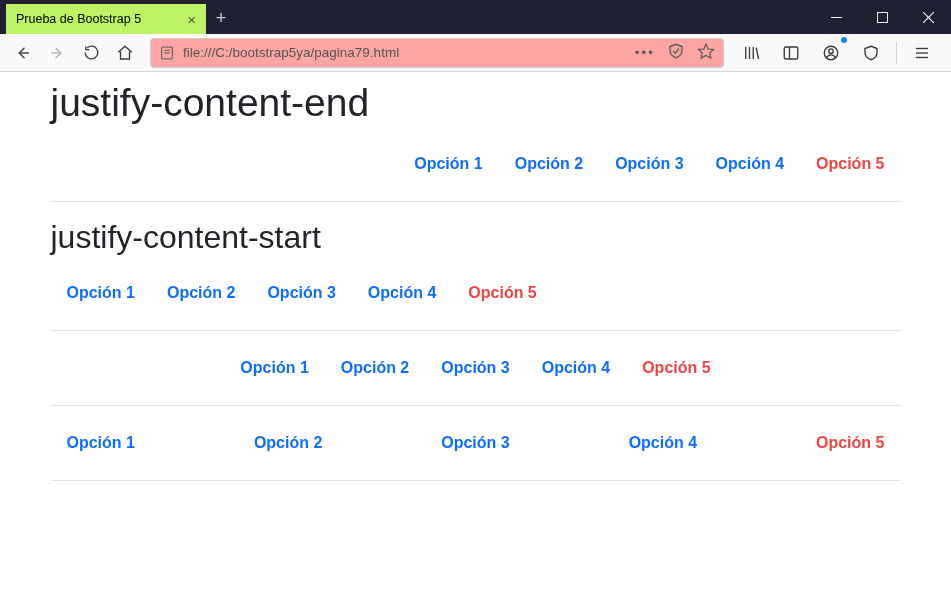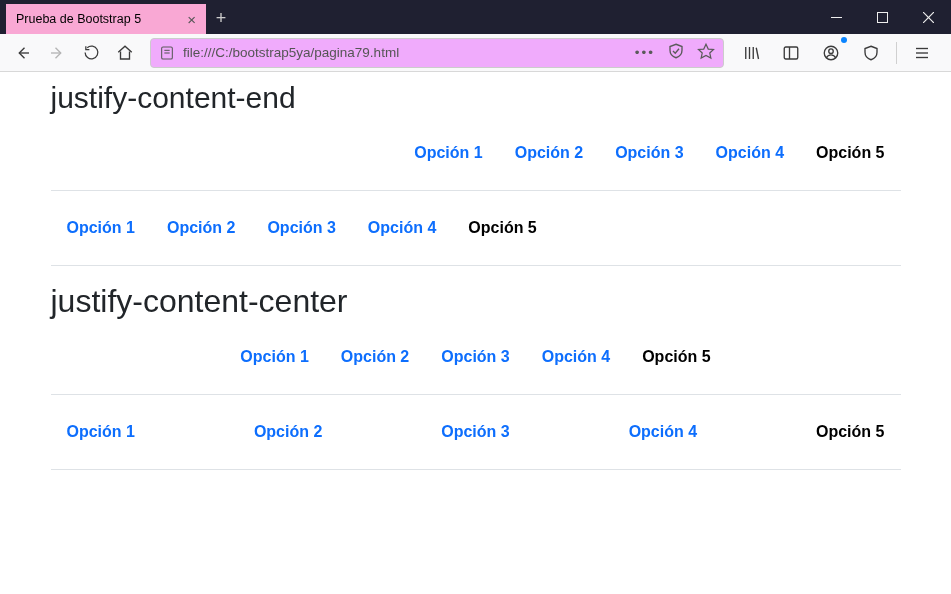--- a/index.html
+++ b/index.html
@@ -1,47 +1,47 @@
 <!DOCTYPE html>
 <html><head>
 <meta charset="utf-8">
 <style>
   * { box-sizing: border-box; margin: 0; padding: 0; }
   html, body { width: 951px; height: 594px; font-family: "Segoe UI", Arial, sans-serif; overflow: hidden; background:#fff;}
   
   .titlebar { background:#1f2031; height:34px; display:flex; align-items:stretch; color:#fff;}
-  .tab { background:#f9a8d4; color:#000; height:30px; margin-top:4px; margin-left:6px; width:200px; display:flex; align-items:center; padding:0 10px; font-size:12.5px; position:relative;}
+  .tab { background:#bef264; color:#000; height:30px; margin-top:4px; margin-left:6px; width:200px; display:flex; align-items:center; padding:0 10px; font-size:12.5px; position:relative;}
   .tab .close { margin-left:auto; font-size:15px; color:#555; }
   .newtab { width:30px; display:flex; align-items:center; justify-content:center; color:#ccc; font-size:18px; margin-top:3px;}
   .winctrls { margin-left:auto; display:flex;}
   .winbtn { width:46px; display:flex; align-items:center; justify-content:center; color:#eee;}
   .winbtn svg { stroke:#eee; }
   
   .toolbar { height:38px; border-bottom:1px solid #d8d8d8; display:flex; align-items:center; padding:0 8px; gap:4px; background:#f9f9fa;}
   .tbtn { width:30px; height:30px; display:flex; align-items:center; justify-content:center; border-radius:4px; color:#3b3b3b;}
   .tbtn.disabled { color:#b5b5b5;}
   .tbtn svg { stroke: currentColor; }
-  .urlbar { flex:1; height:30px; border:1px solid #ccc; border-radius:4px; margin:0 8px 0 6px; display:flex; align-items:center; padding:0 8px; font-size:13.5px; color:#555; background:#f0abfc; gap:8px;}
+  .urlbar { flex:1; height:30px; border:1px solid #ccc; border-radius:4px; margin:0 8px 0 6px; display:flex; align-items:center; padding:0 8px; font-size:13.5px; color:#555; background:#fca5a5; gap:8px;}
   .urlbar .right { margin-left:auto; display:flex; align-items:center; gap:12px; color:#5a5a5a;}
   .urlbar .lockish { display:flex; align-items:center; }
   .rightcluster { display:flex; align-items:center; gap:10px; padding-right:6px;}
   .dotbadge { position:relative; }
   .dotbadge::after { content:""; position:absolute; top:-1px; right:-1px; width:6px; height:6px; background:#0a84ff; border-radius:50%; }
   
   .viewport { height: calc(594px - 34px - 38px); overflow:auto; }
   .container { width: 850px; margin: 0 auto; padding: 8px 0 30px 0;}
   h1 { font-weight:400; color:#212529; margin: 4px 0 16px 0; font-size:32px; line-height:1.2;}
-  h1.first { font-size:30px; margin-top:0;}
+  h1.first { font-size:39px; margin-top:0;}
   .nav { list-style:none; display:flex; padding:6px 0 18px 0; }
   .nav.end { justify-content:flex-end; }
   .nav.start { justify-content:flex-start; }
   .nav.center { justify-content:center; }
   .nav.between { justify-content:space-between; }
   .nav li a { display:block; padding:6px 16px; color:#0d6efd; font-size:16px; text-decoration:none;font-weight:bold;}
-  .nav li a.disabled { color:#000000; }
+  .nav li a.disabled { color:#ef4444; }
   hr { border:none; border-top:1px solid #dee2e6; margin: 4px 0 16px 0;}
 </style>
 </head>
 <body>
 
 <div class="titlebar">
   <div class="tab">
     <span>Prueba de Bootstrap 5</span>
     <span class="close">×</span>
   </div>
@@ -167,39 +167,39 @@
           <a href="#">Opción 3</a>
         </li>
         <li>
           <a href="#">Opción 4</a>
         </li>
         <li>
           <a href="#" class="disabled">Opción 5</a>
         </li>
       </ul>
       <hr>
+      <h1>justify-content-start</h1>
       <ul class="nav start">
         <li>
           <a href="#">Opción 1</a>
         </li>
         <li>
           <a href="#">Opción 2</a>
         </li>
         <li>
           <a href="#">Opción 3</a>
         </li>
         <li>
           <a href="#">Opción 4</a>
         </li>
         <li>
           <a href="#" class="disabled">Opción 5</a>
         </li>
       </ul>
       <hr>
-      <h1>justify-content-center</h1>
       <ul class="nav center">
         <li>
           <a href="#">Opción 1</a>
         </li>
         <li>
           <a href="#">Opción 2</a>
         </li>
         <li>
           <a href="#">Opción 3</a>
         </li>

